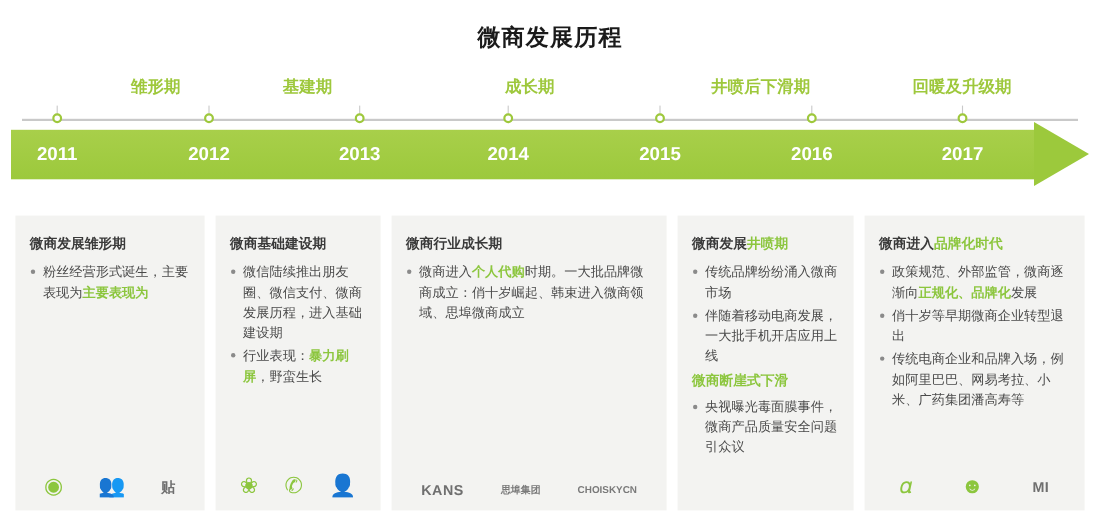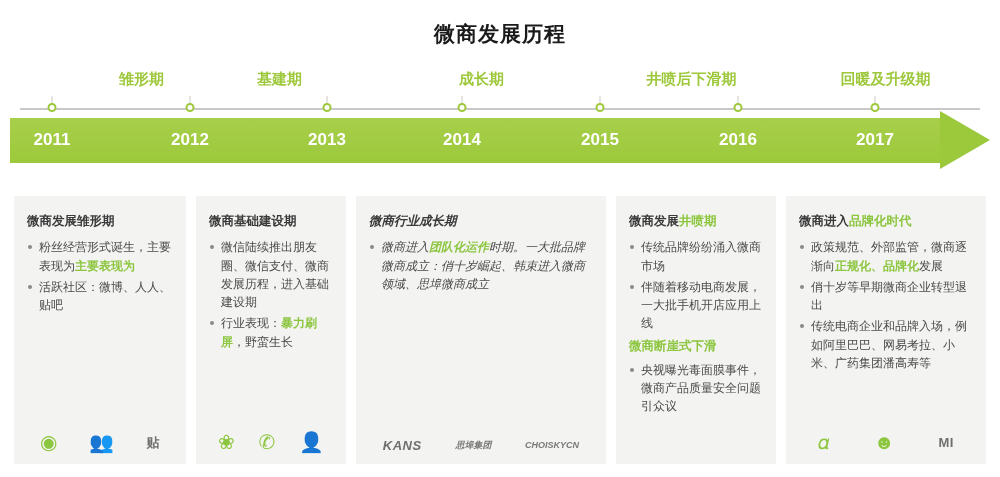--- a/index.html
+++ b/index.html
@@ -124,21 +124,21 @@
 </head>
 <body>
 
 <div id="title">微商发展历程</div>
 
 <div id="phase-labels">
     <div class="phase-label" style="left: 120px;">雏形期</div>
     <div class="phase-label" style="left: 258px;">基建期</div>
     <div class="phase-label" style="left: 460px;">成长期</div>
     <div class="phase-label" style="left: 670px;">井喷后下滑期</div>
-    <div class="phase-label" style="left: 853px; margin-left: 11px;">回暖及升级期</div>
+    <div class="phase-label" style="left: 853px;">回暖及升级期</div>
   </div>
 <div id="tickline"></div>
 <div id="ticks">
     <div class="tick-stem" style="left: 52px; top: 96px; height: 12px;"></div>
     <div class="tick" style="left: 52px;"></div>
     <div class="tick-stem" style="left: 190px; top: 96px; height: 12px;"></div>
     <div class="tick" style="left: 190px;"></div>
     <div class="tick-stem" style="left: 327px; top: 96px; height: 12px;"></div>
     <div class="tick" style="left: 327px;"></div>
     <div class="tick-stem" style="left: 462px; top: 96px; height: 12px;"></div>
@@ -164,21 +164,20 @@
     <div class="year" style="left: 738px;">2016</div>
     <div class="year" style="left: 875px;">2017</div>
   </div>
 
 <div id="cards">
     <div class="card" style="left: 0px; width: 172px;">
       <div class="card-inner">
         <div class="card-head"><span>微商发展雏形期</span></div>
         <ul class="bullets">
           <li><span>粉丝经营形式诞生，主要表现为</span><span class="g">主要表现为</span></li>
-          <li><span>活跃社区：微博、人人、贴吧</span></li>
         </ul>
       </div>
       <div class="logos">
         <div class="logo">◉</div>
         <div class="logo">👥</div>
         <div class="logo text">贴</div>
       </div>
     </div>
     <div class="card" style="left: 182px; width: 150px;">
       <div class="card-inner">
@@ -187,25 +186,25 @@
           <li><span>微信陆续推出朋友圈、微信支付、微商发展历程，进入基础建设期</span></li>
           <li><span>行业表现：</span><span class="g">暴力刷屏</span><span>，野蛮生长</span></li>
         </ul>
       </div>
       <div class="logos">
         <div class="logo">❀</div>
         <div class="logo">✆</div>
         <div class="logo">👤</div>
       </div>
     </div>
-    <div class="card" style="left: 342px; width: 250px; font-style: italic;">
+    <div class="card" style="left: 342px; width: 250px;">
       <div class="card-inner">
         <div class="card-head"><span>微商行业成长期</span></div>
         <ul class="bullets">
-          <li><span>微商进入</span><span class="g">团队化运作</span><span>时期。一大批品牌微商成立：俏十岁崛起、韩束进入微商领域、思埠微商成立</span></li>
+          <li><span>微商进入</span><span class="g">个人代购</span><span>时期。一大批品牌微商成立：俏十岁崛起、韩束进入微商领域、思埠微商成立</span></li>
         </ul>
       </div>
       <div class="logos">
         <div class="logo text">KANS</div>
         <div class="logo small">思埠集团</div>
         <div class="logo small">CHOISKYCN</div>
       </div>
     </div>
     <div class="card" style="left: 772px; width: 200px;">
       <div class="card-inner">

